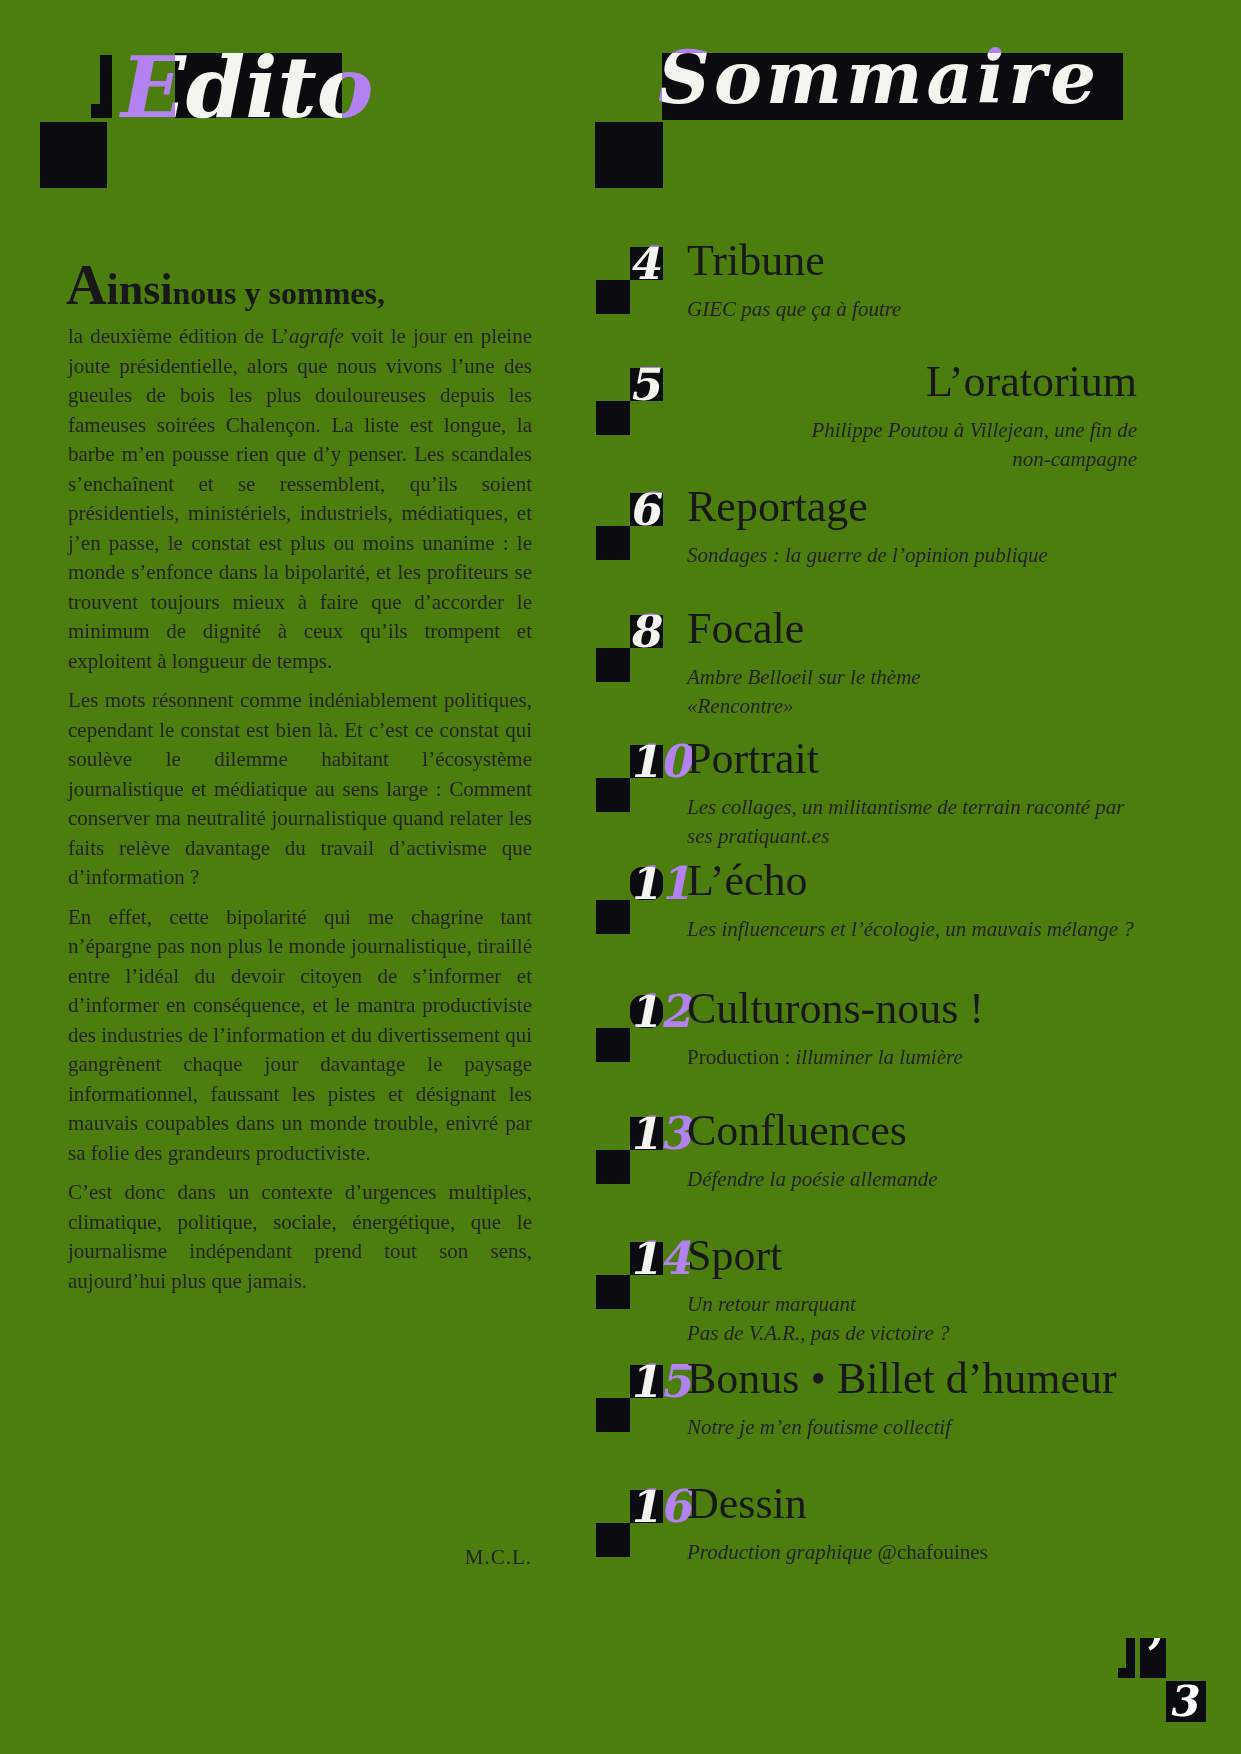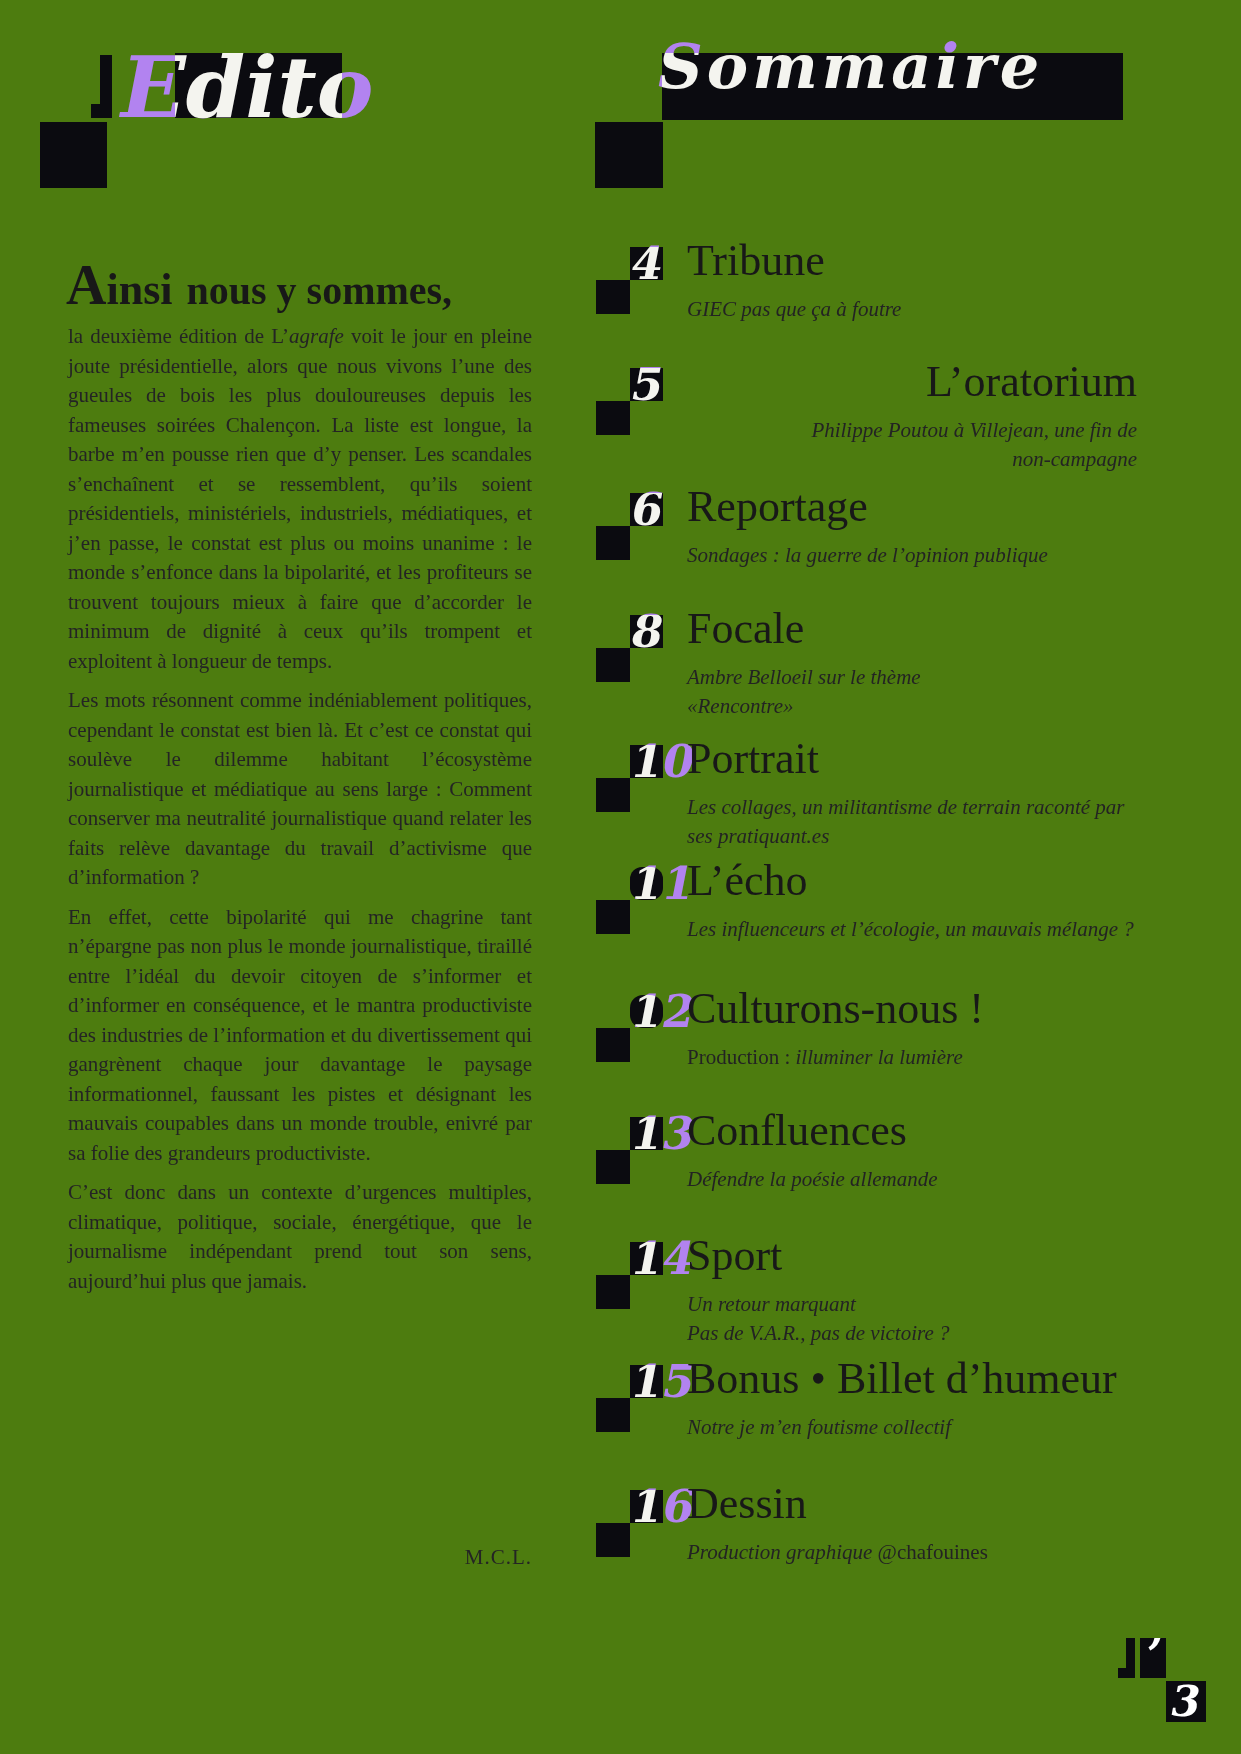--- a/index.html
+++ b/index.html
@@ -19,30 +19,30 @@
     position:absolute;
     color:#ffffff;
     mix-blend-mode:difference;
     font-family:"DejaVu Serif",serif;
     font-style:italic;
     font-weight:bold;
     line-height:1;
     white-space:nowrap;
   }
   .edito-title{left:121px;top:45px;font-size:85px;}
-  .sommaire-title{left:658px;top:36px;font-size:62px;letter-spacing:4px;}
+  .sommaire-title{left:658px;top:42px;font-size:72px;letter-spacing:4px;}
 
   
   .opening{
     position:absolute;left:66px;top:257px;width:480px;
     line-height:1;font-weight:bold;color:#181818;white-space:nowrap;
   }
   .opening .initial{font-size:56px;}
   .opening .word{font-size:44px;}
-  .opening .rest{font-size:40px;margin-left:14px;}
+  .opening .rest{font-size:32px;margin-left:0;}
   .edito-body{
     position:absolute;left:68px;top:322px;width:464px;
     font-size:21px;line-height:29.5px;
     text-align:justify;color:#242424;
   }
   .edito-body p{margin:0 0 10px 0;}
   .edito-body em{font-style:italic;}
   .signature{
     position:absolute;left:68px;top:1545px;width:464px;
     text-align:right;font-size:21px;color:#242424;letter-spacing:1px;

